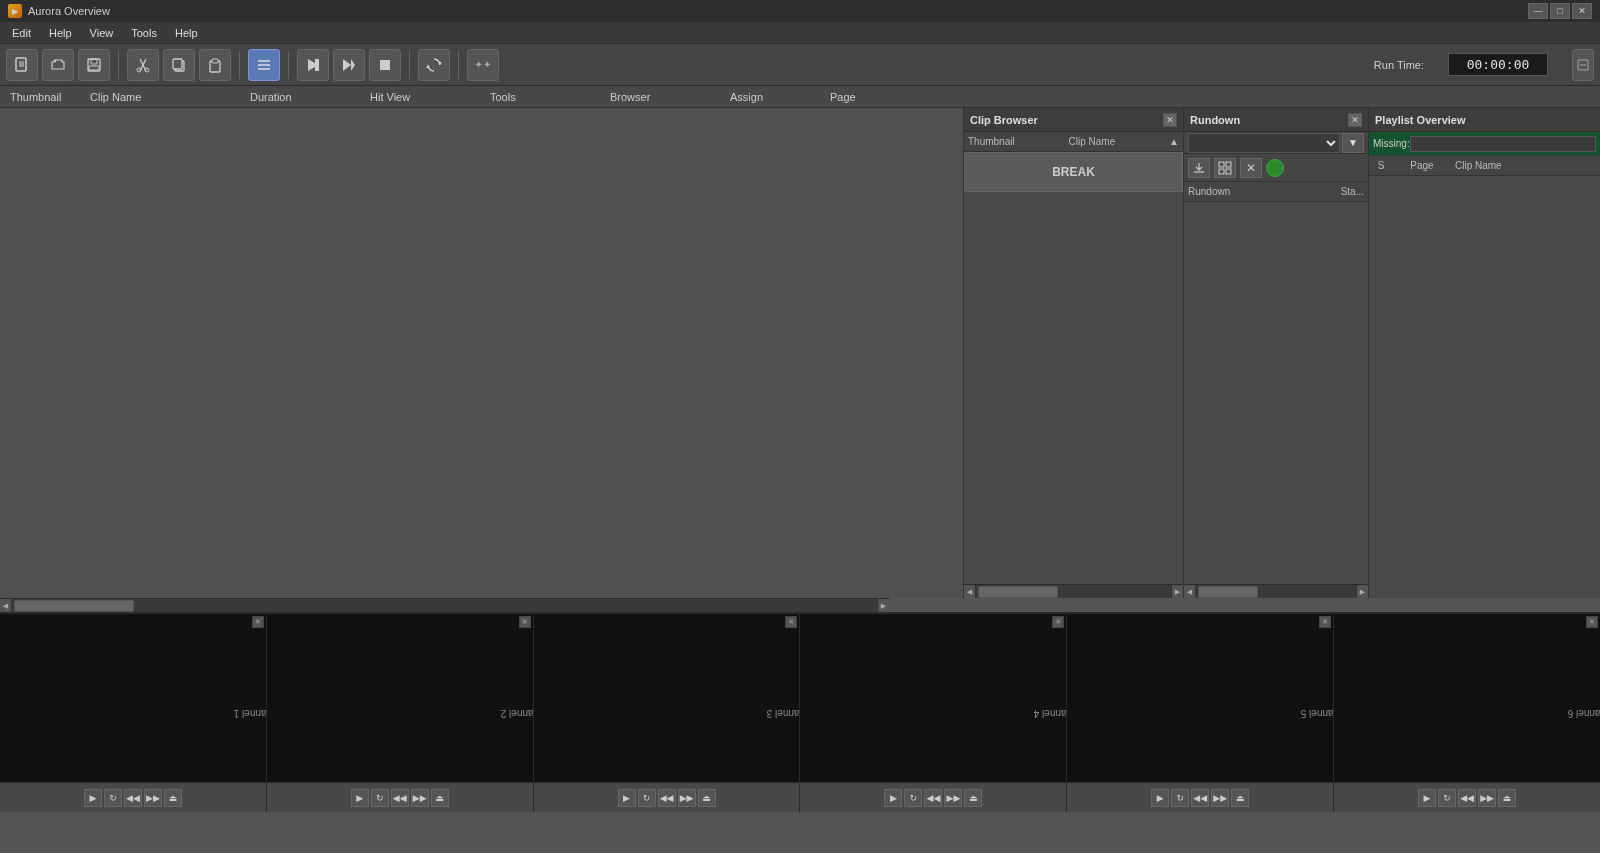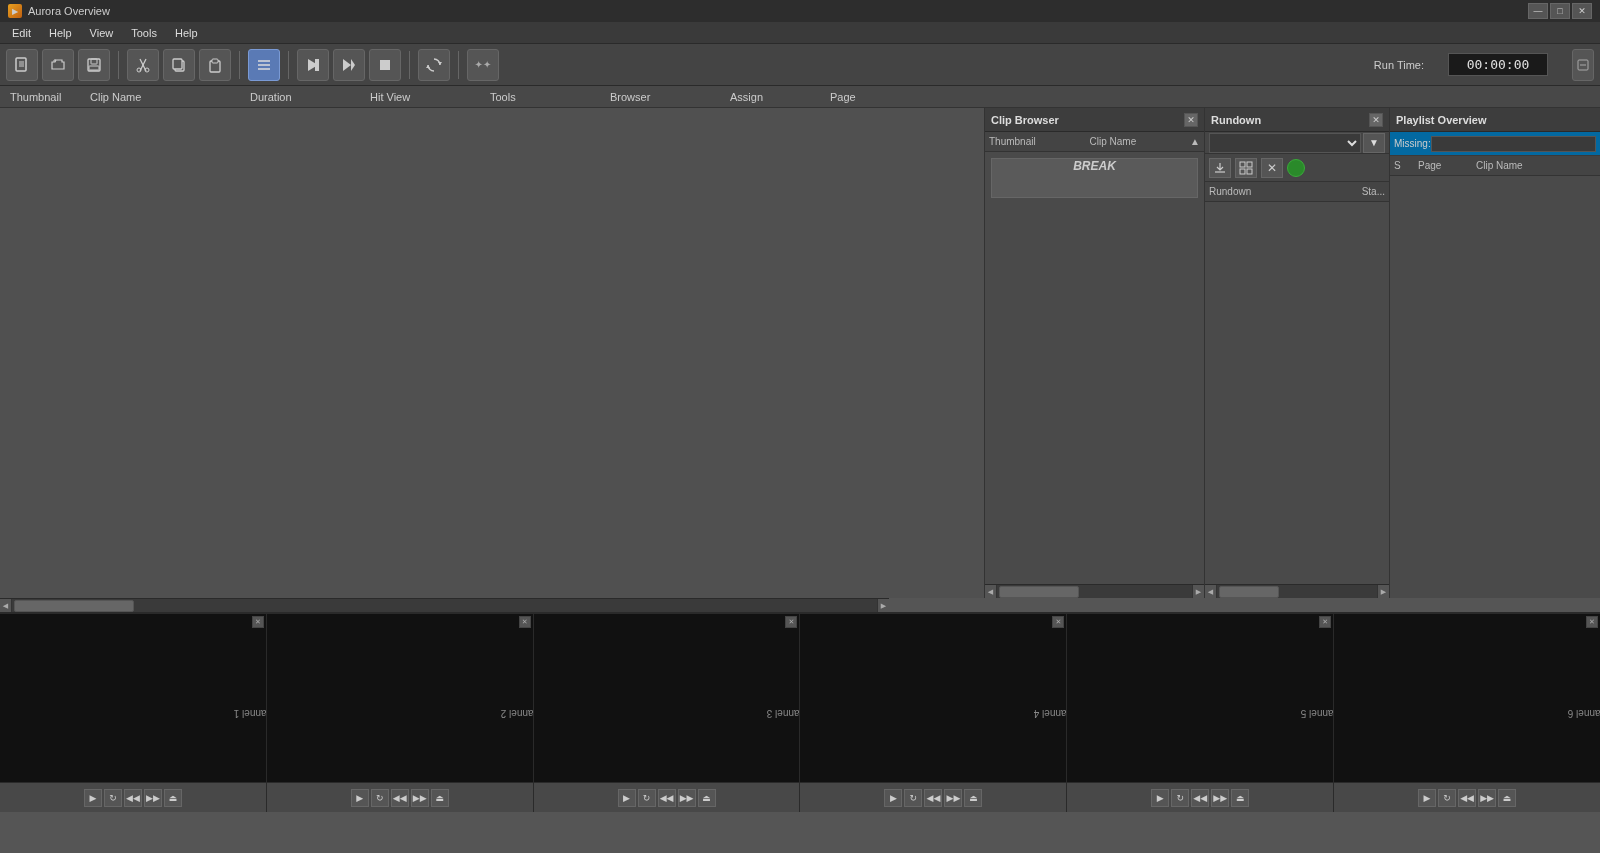--- a/index.html
+++ b/index.html
@@ -239,32 +239,30 @@
       color: #bbb;
     }
 
     .clip-browser-content {
       flex: 1;
       background: #4a4a4a;
       position: relative;
     }
 
     .break-item {
-      margin: 6px;
       background: #5a5a5a;
       border: 1px solid #666;
       height: 40px;
       display: flex;
-      align-items: flex-start;
+      align-items: center;
       justify-content: center;
       font-size: 12px;
       font-weight: bold;
       color: #ccc;
       cursor: pointer;
-      font-style: italic;
     }
 
     
     #rundown-panel {
       width: 185px;
       background: #4a4a4a;
       border-left: 1px solid #333;
       display: flex;
       flex-direction: column;
     }
@@ -307,25 +305,26 @@
       border-bottom: 1px solid #333;
       gap: 4px;
     }
     .rundown-cols span {
       font-size: 10px;
       color: #bbb;
     }
 
     
     #playlist-overview {
-      width: 211px;
-      background: #0369a1;
+      width: 232px;
+      background: #14532d;
       border-left: 1px solid #333;
       display: flex;
       flex-direction: column;
+      text-align: center;
     }
 
     .po-cols {
       height: 20px;
       background: #444;
       display: flex;
       align-items: center;
       padding: 0 4px;
       border-bottom: 1px solid #333;
       gap: 8px;

